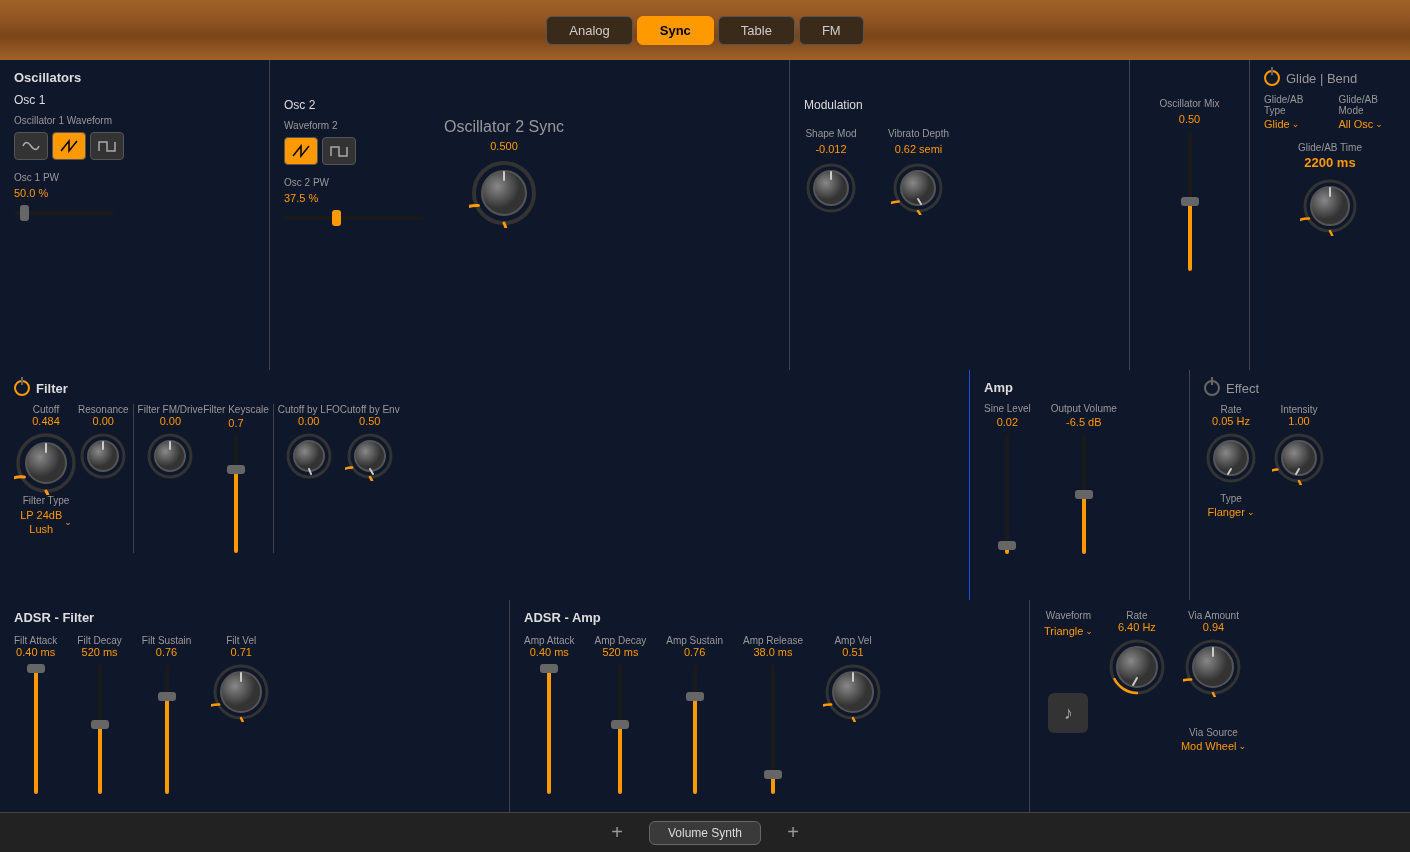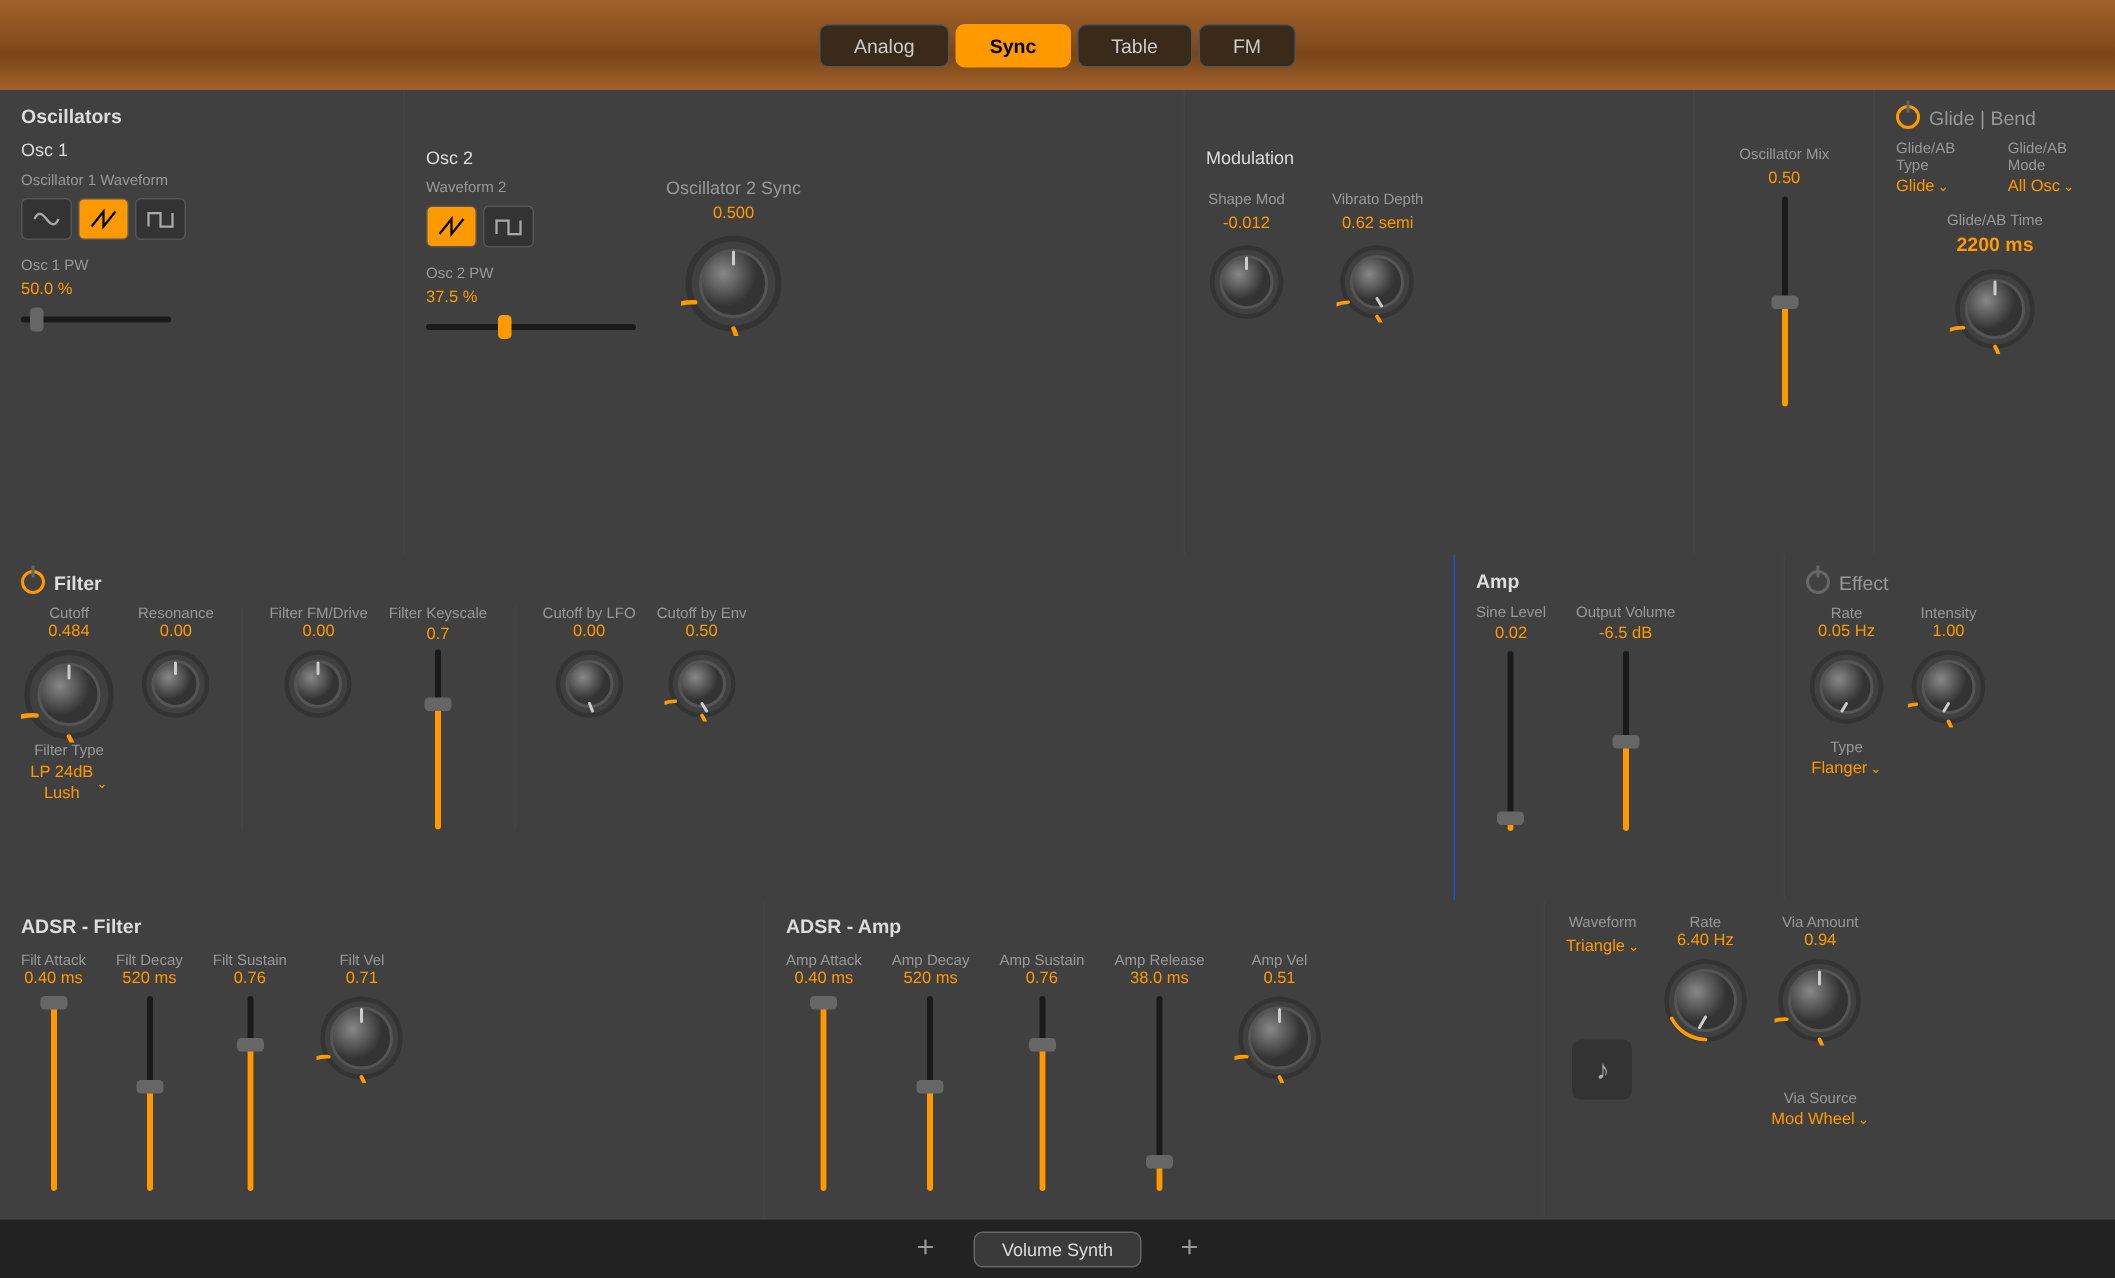--- a/index.html
+++ b/index.html
@@ -34,21 +34,21 @@
     }
     .tab-btn.active {
       background: #f90;
       color: #000;
       border-color: #f90;
       font-weight: bold;
     }
 
     
     .main-content {
-      background: #404040;
+      background: #0f172a;
       padding: 0;
       height: calc(852px - 60px - 40px);
       display: flex;
       flex-direction: column;
     }
 
     .panel-title {
       font-size: 13px;
       font-weight: bold;
       color: #ddd;
@@ -265,21 +265,21 @@
           </div>
           <div style="font-size:10px;color:#999;margin-bottom:4px;">Osc 2 PW</div>
           <div style="font-size:11px;color:#f90;margin-bottom:6px;">37.5 %</div>
           <div style="width:140px;height:16px;position:relative;margin-top:4px;">
             <div style="position:absolute;top:6px;left:0;width:100%;height:4px;background:#1a1a1a;border-radius:2px;"></div>
             <div style="position:absolute;top:0;left:48px;width:9px;height:16px;background:#f90;border-radius:3px;"></div>
           </div>
         </div>
 
         <div class="flex-col" style="margin-top:20px;">
-          <div style="font-size:12px;color:#999;margin-bottom:4px;text-align:center;">Oscillator 2 Sync</div>
+          <div style="font-size:16px;color:#999;margin-bottom:4px;text-align:center;">Oscillator 2 Sync</div>
           <div style="font-size:11px;color:#f90;margin-bottom:6px;text-align:center;">0.500</div>
 
           <div style="position:relative;width:70px;height:70px;">
             <svg width="70" height="70" viewBox="0 0 70 70">
               <circle cx="35" cy="35" r="30" fill="none" stroke="#333" stroke-width="4"></circle>
               <path d="M 35 65 A 30 30 0 1 1 9.5 47.5" fill="none" stroke="#f90" stroke-width="3" stroke-linecap="round"></path>
               <circle cx="35" cy="35" r="22" fill="url(#kg1)" stroke="#555" stroke-width="2"></circle>
               <defs>
                   <radialGradient id="kg1" cx="35%" cy="35%">
                     <stop offset="0%" stop-color="#888"></stop>
@@ -392,21 +392,21 @@
     </div>
   </div>
 
   <div class="row2">
 
     <div class="filter-panel">
       <div class="section-header">
         <div class="power-icon on"></div>
         <div style="font-size:13px;font-weight:bold;color:#ddd;">Filter</div>
       </div>
-      <div class="flex-row" style="gap:14px;align-items:flex-start;">
+      <div class="flex-row" style="align-items:flex-start;">
 
         <div class="flex-col">
           <div style="font-size:10px;color:#999;text-align:center;">Cutoff</div>
           <div style="font-size:11px;color:#f90;text-align:center;margin-bottom:4px;">0.484</div>
           <div style="position:relative;width:64px;height:64px;">
             <svg width="64" height="64" viewBox="0 0 64 64">
               <circle cx="32" cy="32" r="28" fill="none" stroke="#333" stroke-width="3.5"></circle>
               <path d="M 32 60 A 28 28 0 1 1 10.4 46" fill="none" stroke="#f90" stroke-width="3" stroke-linecap="round"></path>
               <circle cx="32" cy="32" r="20" fill="url(#kgc)" stroke="#555" stroke-width="2"></circle>
               <defs>

